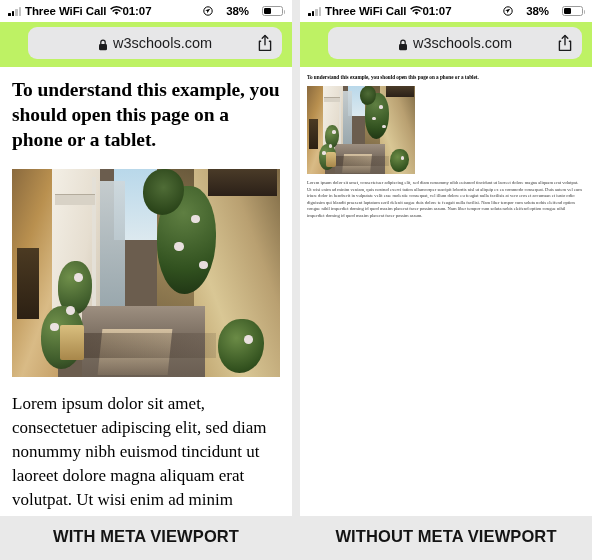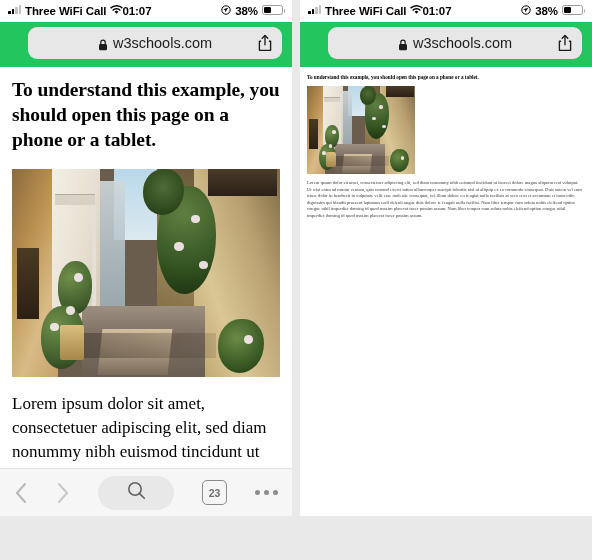--- a/index.html
+++ b/index.html
@@ -43,21 +43,21 @@
     align-items: center;
     padding: 0 9px 0 8px;
     box-sizing: border-box;
     font-size: 11.5px;
     font-weight: bold;
     color: #000;
     letter-spacing: -0.1px;
   }
   .sb-left {
     display: flex;
-    align-items: flex-start;
+    align-items: center;
     gap: 4px;
   }
   .signal-bars {
     display: inline-flex;
     align-items: flex-end;
     gap: 1px;
     height: 9px;
   }
   .signal-bars i {
     display: block;
@@ -76,22 +76,22 @@
     position: absolute;
     left: 0; right: 18px;
     text-align: center;
     font-size: 11.5px;
     font-weight: bold;
     pointer-events: none;
   }
   .sb-right {
     margin-left: auto;
     display: flex;
-    align-items: flex-start;
-    gap: 4px;
+    align-items: center;
+    gap: 13px;
     position: relative;
     z-index: 2;
   }
   .loc-ico { width: 10px; height: 10px; display: inline-block; }
   .batt-pct { font-size: 11.5px; font-weight: bold; }
   .battery {
     position: relative;
     width: 21px;
     height: 10px;
     border: 1px solid #9b9b9b;
@@ -113,21 +113,21 @@
     left: 1px;
     top: 1px;
     bottom: 1px;
     width: 38%;
     background: #000;
     border-radius: 1.2px;
   }
 
   
   .urlbar-wrap {
-    background: #22c55e;
+    background: #bef264;
     padding: 5px 10px 8px 28px;
   }
   .urlbar {
     position: relative;
     height: 32px;
     background: #e7e7e8;
     border-radius: 9px;
     display: flex;
     align-items: center;
     justify-content: center;
@@ -431,46 +431,20 @@
           <div class="flower" style="right:30%;top:22%"></div>
           <div class="flower" style="right:36%;top:35%"></div>
           <div class="flower" style="right:27%;top:44%"></div>
           <div class="flower" style="right:10%;bottom:16%"></div>
         </div>
       </div>
 
       <p class="bodytext">Lorem ipsum dolor sit amet, consectetuer adipiscing elit, sed diam nonummy nibh euismod tincidunt ut laoreet dolore magna aliquam erat volutpat. Ut wisi enim ad minim veniam, quis nostrud exerci tation ullamcorper suscipit lobortis nisl ut aliquip ex ea commodo consequat. Duis autem vel eum iriure dolor in hendrerit in vulputate velit esse molestie consequat, vel illum dolore eu feugiat nulla facilisis at vero eros et accumsan et iusto odio dignissim qui blandit praesent luptatum zzril delenit augue duis dolore te feugait nulla facilisi. Nam liber tempor cum soluta nobis eleifend option congue nihil imperdiet doming id quod mazim placerat facer possim assum. Nam liber tempor cum soluta nobis eleifend option congue nihil imperdiet doming id quod mazim placerat facer possim assum.</p>
     </div>
 
-    <div class="toolbar">
-      <span class="tb-btn">
-        <svg class="chev" viewBox="0 0 14 22">
-            <path d="M11 2 3 11l8 9" fill="none" stroke="#b9b9bb" stroke-width="2.1" stroke-linecap="round" stroke-linejoin="round"></path>
-          </svg>
-      </span>
-      <span class="tb-btn">
-        <svg class="chev" viewBox="0 0 14 22">
-            <path d="M3 2l8 9-8 9" fill="none" stroke="#c9c9cb" stroke-width="2.1" stroke-linecap="round" stroke-linejoin="round"></path>
-          </svg>
-      </span>
-      <span class="search-pill">
-        <span>
-          <svg width="19" height="19" viewBox="0 0 19 19">
-              <circle cx="8" cy="8" r="6.2" fill="none" stroke="#636366" stroke-width="1.6"></circle>
-              <path d="M12.6 12.6 17.3 17.3" stroke="#636366" stroke-width="1.6" stroke-linecap="round"></path>
-            </svg>
-        </span>
-      </span>
-      <span class="tabs-badge">23</span>
-      <span class="dots">
-          <span></span>
-          <span></span>
-          <span></span>
-        </span>
-    </div>
   </div>
 
   <div class="panel panel-right">
 
     <div class="statusbar">
       <div class="sb-left">
         <span class="signal-bars">
             <i></i>
             <i></i>
             <i></i>
@@ -553,14 +527,16 @@
           <div class="flower" style="right:27%;top:44%"></div>
           <div class="flower" style="right:10%;bottom:16%"></div>
         </div>
       </div>
 
       <p class="bodytext">Lorem ipsum dolor sit amet, consectetuer adipiscing elit, sed diam nonummy nibh euismod tincidunt ut laoreet dolore magna aliquam erat volutpat. Ut wisi enim ad minim veniam, quis nostrud exerci tation ullamcorper suscipit lobortis nisl ut aliquip ex ea commodo consequat. Duis autem vel eum iriure dolor in hendrerit in vulputate velit esse molestie consequat, vel illum dolore eu feugiat nulla facilisis at vero eros et accumsan et iusto odio dignissim qui blandit praesent luptatum zzril delenit augue duis dolore te feugait nulla facilisi. Nam liber tempor cum soluta nobis eleifend option congue nihil imperdiet doming id quod mazim placerat facer possim assum. Nam liber tempor cum soluta nobis eleifend option congue nihil imperdiet doming id quod mazim placerat facer possim assum.</p>
     </div>
 
   </div>
 
+  <div class="caption caption-left">WITH META VIEWPORT</div>
+  <div class="caption caption-right">WITHOUT META VIEWPORT</div>
 
 </div>
 
 </body></html>

